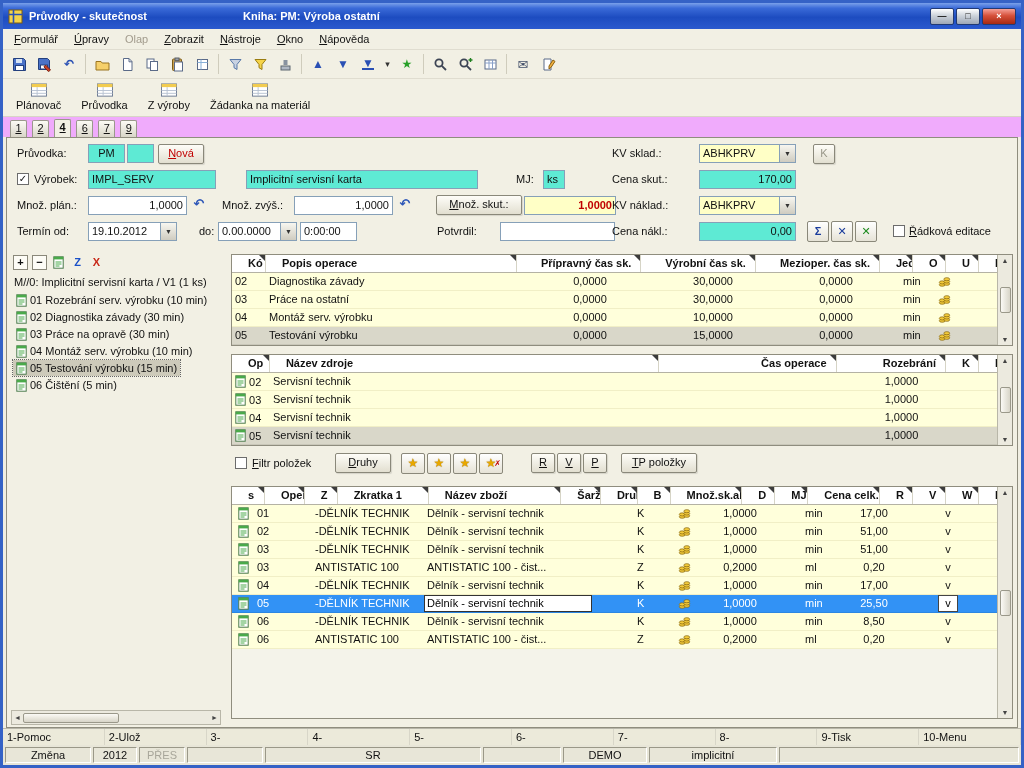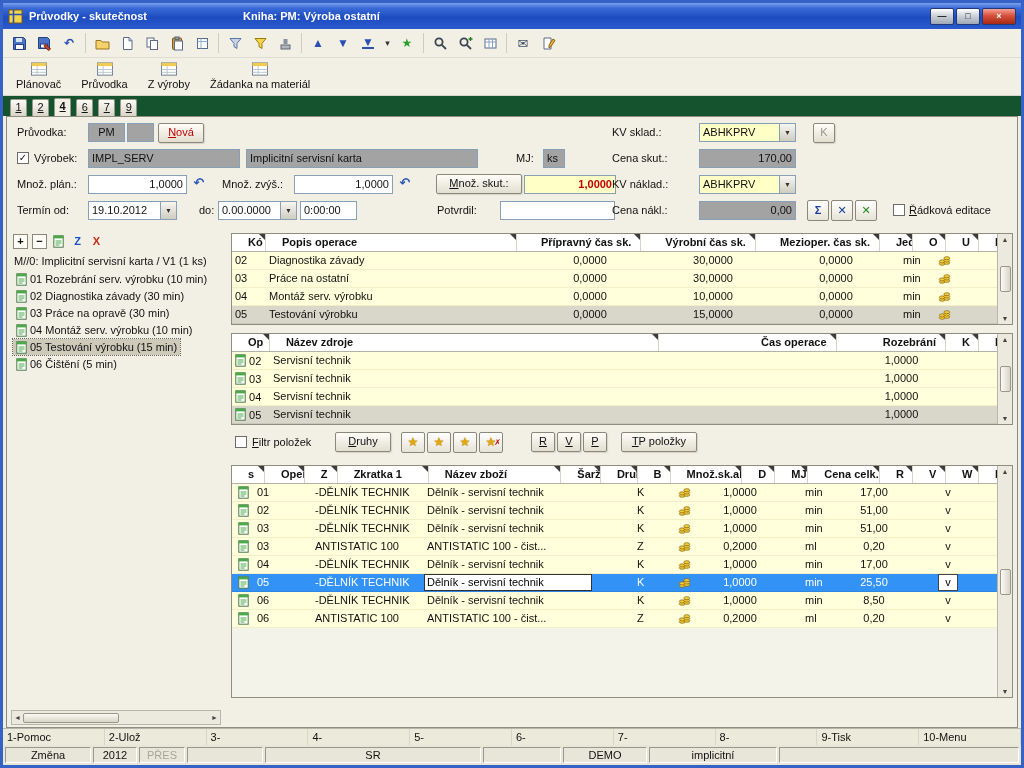--- a/index.html
+++ b/index.html
@@ -26,31 +26,31 @@
 .tb-btn .g.gray{color:#44506a;font-weight:normal;font-size:13px}
 .tb-btn .g.green{color:#28a028}
 .tb-btn .g.small{font-size:9px;color:#333}
 .tb-btn .g.lastg{border-bottom:2px solid #2a50b4;line-height:10px}
 .tb-sep{width:1px;height:20px;background:#cfccbc;margin:0 3px}
 
 .toolbar2{flex:0 0 38px;display:flex;align-items:flex-start;padding:1px 4px;background:#f2f0e4;border-bottom:1px solid #d8d5c6;gap:2px}
 .big-btn{display:inline-flex;flex-direction:column;align-items:center;gap:1px;padding:2px 8px;border:1px solid transparent}
 .big-btn .blbl{white-space:nowrap}
 
-.tabstrip{flex:0 0 20px;padding:2px 0 0 7px;background:#14532d}
+.tabstrip{flex:0 0 20px;padding:2px 0 0 7px;background:#f0abfc}
 .tab{display:inline-block;min-width:17px;height:17px;line-height:15px;text-align:center;border:1px solid #9a988c;border-bottom:0;border-radius:2px 2px 0 0;background:linear-gradient(180deg,#fcfbf5,#d9d6c8);margin-right:2px;padding:0 3px;vertical-align:bottom}
 .tab .n{text-decoration:underline}
 .tab.active{background:#f2f0e4;font-weight:bold;height:18px}
 
 .content{flex:1;margin:0 3px;border:1px solid #8f8d7e;position:relative;background:#f2f0e4}
 .form-area{position:absolute;left:0;top:0;right:0;height:114px}
 .lbl{position:absolute;white-space:nowrap}
 .lbl.accel::first-letter{text-decoration:underline}
 .field{position:absolute;height:19px;border:1px solid #86a0b8;background:#fff;padding:2px 3px;white-space:nowrap;overflow:hidden}
-.field.ro{background:#a3a3a3}
+.field.ro{background:#5eead4}
 .field.num{text-align:right}
 .field.ylw{background:#ffffc6}
 .field.red{color:#c00000;font-weight:bold}
 .field.ctrt{text-align:center}
 .combo{position:absolute;height:19px;border:1px solid #86a0b8;background:#fff;display:flex}
 .combo.ylw{background:#ffffc6}
 .combo .cval{flex:1;padding:2px 3px;overflow:hidden;white-space:nowrap}
 .combo .carr{flex:0 0 16px;border-left:1px solid #86a0b8;background:linear-gradient(180deg,#f7f6f0,#cfccc0);font-size:7px;text-align:center;line-height:17px;color:#333}
 .btn{position:absolute;height:20px;border:1px solid #8a887a;background:linear-gradient(180deg,#fefdf8,#e2dfd0);text-align:center;line-height:17px;padding:0 5px;border-radius:2px;box-shadow:1px 1px 1px rgba(0,0,0,.12);white-space:nowrap}
 .btn.accel::first-letter{text-decoration:underline}
@@ -149,20 +149,29 @@
       </svg>
     <span class="title">Průvodky - skutečnost</span>
     <span class="book">Kniha: PM: Výroba ostatní</span>
     <div class="winbtns">
       <span class="winbtn">—</span>
       <span class="winbtn">□</span>
       <span class="winbtn close">×</span>
     </div>
   </div>
 
+  <div class="menubar">
+    <span class="menu-item accel">Formulář</span>
+    <span class="menu-item accel">Úpravy</span>
+    <span class="menu-item disabled">Olap</span>
+    <span class="menu-item accel">Zobrazit</span>
+    <span class="menu-item accel">Nástroje</span>
+    <span class="menu-item accel">Okno</span>
+    <span class="menu-item accel">Nápověda</span>
+  </div>
 
   <div class="toolbar1">
     <span class="tb-btn">
         <svg width="15" height="15" viewBox="0 0 15 15">
           <path d="M1.5 1.5h10l2 2v10h-12z" fill="#4a72c8" stroke="#24407e"></path>
           <rect x="4" y="2" width="6" height="4" fill="#d8e4f4"></rect>
           <rect x="3.5" y="8.5" width="8" height="5" fill="#fff" stroke="#24407e"></rect>
         </svg>
       </span>
     <span class="tb-btn">
@@ -317,21 +326,21 @@
       <span class="btn accel redtext" style="left:151px;top:6px;width:46px">Nová</span>
       <span class="lbl" style="left:605px;top:9px">KV sklad.:</span>
       <span class="combo ylw" style="left:692px;top:6px;width:97px">
           <span class="cval">ABHKPRV</span>
           <span class="carr">▼</span>
         </span>
       <span class="btn disabled" style="left:806px;top:6px;width:22px">K</span>
 
       <span class="cbx" style="left:10px;top:35px">✓</span>
       <span class="lbl" style="left:27px;top:35px">Výrobek:</span>
-      <span class="field ro" style="left:81px;top:32px;width:152px">IMPL_SERV</span>
+      <span class="field ro" style="left:81px;top:32px;width:128px">IMPL_SERV</span>
       <span class="field ro" style="left:239px;top:32px;width:232px" actable="true">Implicitní servisní karta</span>
       <span class="lbl" style="left:509px;top:35px">MJ:</span>
       <span class="field ro" style="left:536px;top:32px;width:22px">ks</span>
       <span class="lbl" style="left:605px;top:35px">Cena skut.:</span>
       <span class="field ro num" style="left:692px;top:32px;width:97px">170,00</span>
 
       <span class="lbl" style="left:10px;top:61px">Množ. plán.:</span>
       <span class="field num" style="left:81px;top:58px;width:99px">1,0000</span>
       <span class="undo" style="left:183px;top:58px">↶</span>
       <span class="lbl" style="left:215px;top:61px">Množ. zvýš.:</span>

